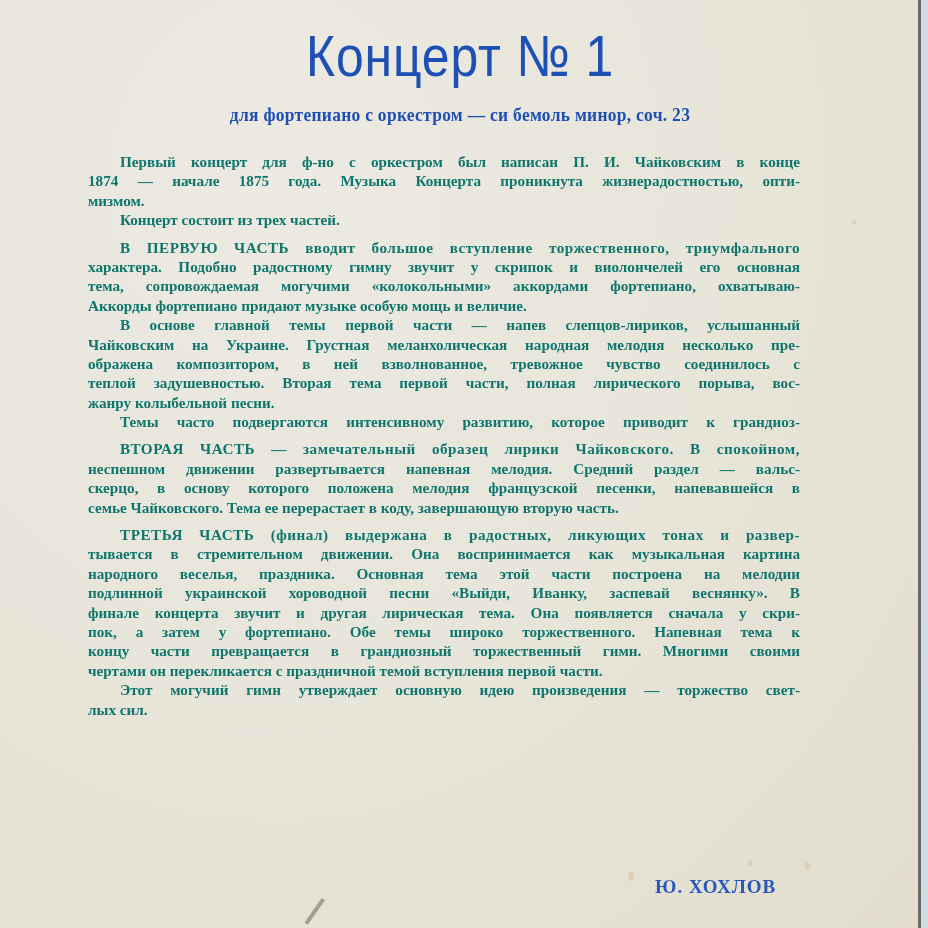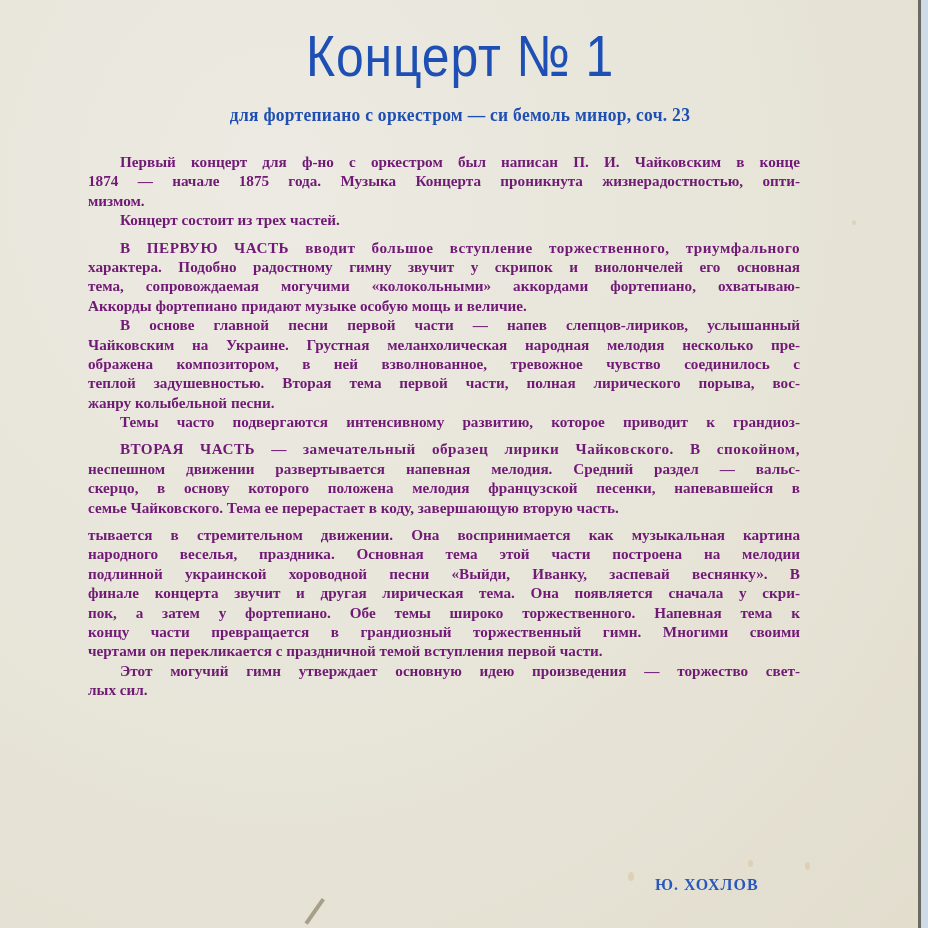--- a/index.html
+++ b/index.html
@@ -27,33 +27,33 @@
       transform:scaleX(0.86); transform-origin:center;
     }
     .subtitle {
       position:absolute; left:0; width:920px; top:104px; text-align:center;
       color:#1f4fb2; font-family:"Liberation Serif", serif;
       font-size:19px; font-weight:bold; letter-spacing:0.3px;
       transform:scaleX(0.92); transform-origin:center;
     }
     .body {
       position:absolute; left:88px; top:152px; width:712px;
-      color:#701a75; font-family:"Liberation Serif", serif;
+      color:#0f766e; font-family:"Liberation Serif", serif;
       font-size:15.2px; line-height:19.4px; font-weight:bold;
       text-align:justify;
     }
     .line { display:block; white-space:nowrap; text-align:justify; text-align-last:justify; height:19.4px; overflow:visible; }
     .line.last { text-align-last:left; }
     .line.indent { padding-left:32px; }
     .gap { height:8px; }
     .caps { letter-spacing:0.5px; }
     .signature {
       position:absolute; left:655px; top:876px;
       color:#2857bd; font-family:"Liberation Serif", serif;
-      font-size:16px; font-weight:bold; letter-spacing:1px;
+      font-size:19px; font-weight:bold; letter-spacing:1px;
     }
     .stain { position:absolute; border-radius:50%; background:#d9c6a2; opacity:0.6; }
     .handmark {
       position:absolute; left:310px; top:905px; width:30px; height:30px;
       border-left:4px solid #7d735a; transform:rotate(35deg); opacity:0.6;
     }
   </style>
 </head>
 <body>
 
@@ -84,41 +84,42 @@
   <div class="gap"></div>
 
   <div>
     <span class="line indent caps">В ПЕРВУЮ ЧАСТЬ вводит большое вступление торжественного, триумфального</span>
     <span class="line">характера. Подобно радостному гимну звучит у скрипок и виолончелей его основная</span>
     <span class="line">тема, сопровождаемая могучими «колокольными» аккордами фортепиано, охватываю-</span>
     <span class="line last">Аккорды фортепиано придают музыке особую мощь и величие.</span>
   </div>
 
   <div>
-    <span class="line indent">В основе главной песни первой части — напев слепцов-лириков, услышанный</span>
+    <span class="line indent">В основе главной темы первой части — напев слепцов-лириков, услышанный</span>
     <span class="line">Чайковским на Украине. Грустная меланхолическая народная мелодия несколько пре-</span>
     <span class="line">ображена композитором, в ней взволнованное, тревожное чувство соединилось с</span>
     <span class="line">теплой задушевностью. Вторая тема первой части, полная лирического порыва, вос-</span>
     <span class="line last">жанру колыбельной песни.</span>
   </div>
 
   <div>
     <span class="line indent">Темы часто подвергаются интенсивному развитию, которое приводит к грандиоз-</span>
   </div>
   <div class="gap"></div>
 
   <div>
     <span class="line indent caps">ВТОРАЯ ЧАСТЬ — замечательный образец лирики Чайковского. В спокойном,</span>
     <span class="line">неспешном движении развертывается напевная мелодия. Средний раздел — вальс-</span>
     <span class="line">скерцо, в основу которого положена мелодия французской песенки, напевавшейся в</span>
     <span class="line last">семье Чайковского. Тема ее перерастает в коду, завершающую вторую часть.</span>
   </div>
   <div class="gap"></div>
 
   <div>
+    <span class="line indent caps">ТРЕТЬЯ ЧАСТЬ (финал) выдержана в радостных, ликующих тонах и развер-</span>
     <span class="line">тывается в стремительном движении. Она воспринимается как музыкальная картина</span>
     <span class="line">народного веселья, праздника. Основная тема этой части построена на мелодии</span>
     <span class="line">подлинной украинской хороводной песни «Выйди, Иванку, заспевай веснянку». В</span>
     <span class="line">финале концерта звучит и другая лирическая тема. Она появляется сначала у скри-</span>
     <span class="line">пок, а затем у фортепиано. Обе темы широко торжественного. Напевная тема к</span>
     <span class="line">концу части превращается в грандиозный торжественный гимн. Многими своими</span>
     <span class="line last">чертами он перекликается с праздничной темой вступления первой части.</span>
   </div>
 
   <div>

